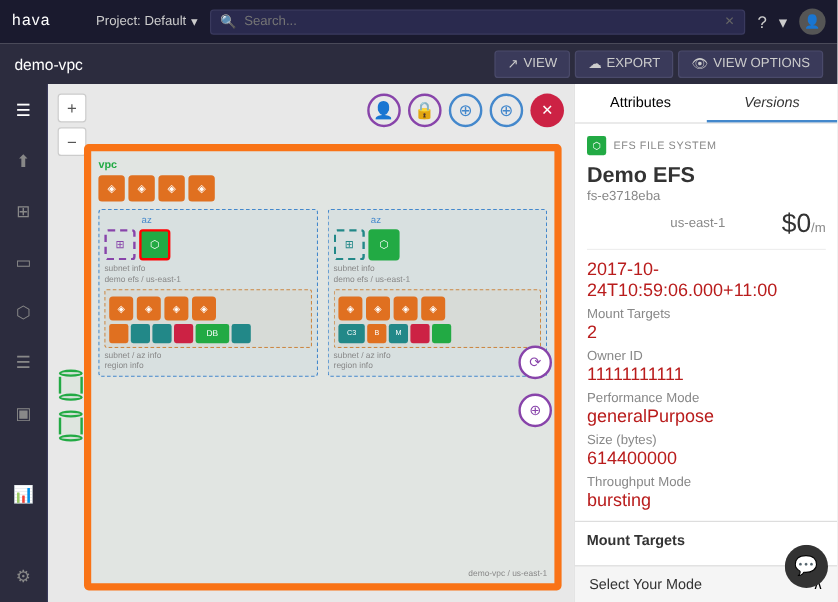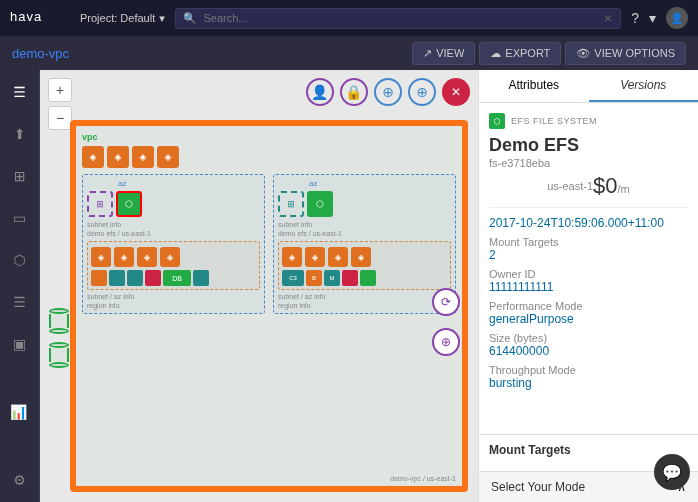--- a/index.html
+++ b/index.html
@@ -9,21 +9,21 @@
     .top-bar { background: #1a1a2e; display: flex; align-items: center; height: 36px; padding: 0 10px; gap: 10px; flex-shrink: 0; }
     .logo { color: #fff; font-size: 16px; font-weight: 300; letter-spacing: 1px; }
     .project-selector { color: #ccc; font-size: 11px; display: flex; align-items: center; gap: 4px; cursor: pointer; }
     .search-bar { flex: 1; background: #2a2a4e; border: 1px solid #3a3a5e; border-radius: 3px; padding: 3px 8px; color: #ccc; font-size: 11px; display: flex; align-items: center; gap: 6px; }
     .search-input { background: transparent; border: none; color: #ccc; font-size: 11px; outline: none; flex: 1; }
     .top-bar-right { display: flex; align-items: center; gap: 10px; }
     .icon-btn-top { color: #ccc; font-size: 14px; cursor: pointer; }
 
     
     .nav-bar { background: #2c2c3e; display: flex; align-items: center; height: 34px; padding: 0 12px; gap: 0; flex-shrink: 0; }
-    .nav-title { color: #3b82f6; font-size: 13px; font-weight: 500; flex: 1; }
+    .nav-title { color: #ffffff; font-size: 13px; font-weight: 500; flex: 1; }
     .nav-btn { background: #3a3a5a; color: #ccc; border: 1px solid #4a4a6a; padding: 4px 10px; font-size: 11px; cursor: pointer; display: flex; align-items: center; gap: 4px; margin-left: 4px; border-radius: 3px; }
 
     
     .main { display: flex; flex: 1; overflow: hidden; }
 
     
     .sidebar { width: 40px; background: #2c2c3e; display: flex; flex-direction: column; align-items: center; padding: 8px 0; gap: 14px; flex-shrink: 0; border-right: 1px solid #3a3a5a; }
     .sidebar-icon { color: #888; font-size: 14px; cursor: pointer; width: 28px; height: 28px; display: flex; align-items: center; justify-content: center; border-radius: 3px; }
     .sidebar-icon.active { color: #fff; }
     .sidebar-bottom { margin-top: auto; }
@@ -74,28 +74,28 @@
 
     .panel-content { flex: 1; overflow-y: auto; padding: 10px; }
 
     .resource-header { display: flex; align-items: center; gap: 6px; margin-bottom: 6px; }
     .resource-type-label { font-size: 9px; color: #888; text-transform: uppercase; letter-spacing: 0.5px; }
     .resource-type-icon { width: 16px; height: 16px; background: #22aa44; border-radius: 2px; display: flex; align-items: center; justify-content: center; font-size: 8px; color: #fff; }
 
     .resource-name { font-size: 18px; font-weight: 600; color: #333; line-height: 1.2; }
     .resource-id { font-size: 11px; color: #888; }
 
-    .price-row { display: flex; justify-content: center; align-items: center; margin: 4px 0 8px; }
+    .price-row { display: flex; justify-content: flex-end; align-items: center; margin: 4px 0 8px; gap: 47px; }
     .region-label { font-size: 11px; color: #888; }
     .price { font-size: 22px; font-weight: 300; color: #333; }
     .price-unit { font-size: 11px; color: #888; }
 
     .attr-section { margin-bottom: 4px; }
     .attr-label { font-size: 11px; color: #888; margin-top: 6px; }
-    .attr-value { font-size: 12px; color: #0369a1; }
+    .attr-value { font-size: 15px; color: #b91c1c; }
 
     .divider { height: 1px; background: #eee; margin: 8px 0; }
 
     .mount-targets-section { border-top: 1px solid #ddd; padding: 8px 10px; flex-shrink: 0; }
     .mount-targets-label { font-size: 12px; font-weight: 600; color: #333; margin-bottom: 6px; }
 
     .select-view { display: flex; justify-content: space-between; align-items: center; background: #f5f5f5; border-top: 1px solid #ddd; padding: 8px 12px; cursor: pointer; flex-shrink: 0; }
     .select-view-text { font-size: 12px; color: #333; font-weight: 500; }
 
     

